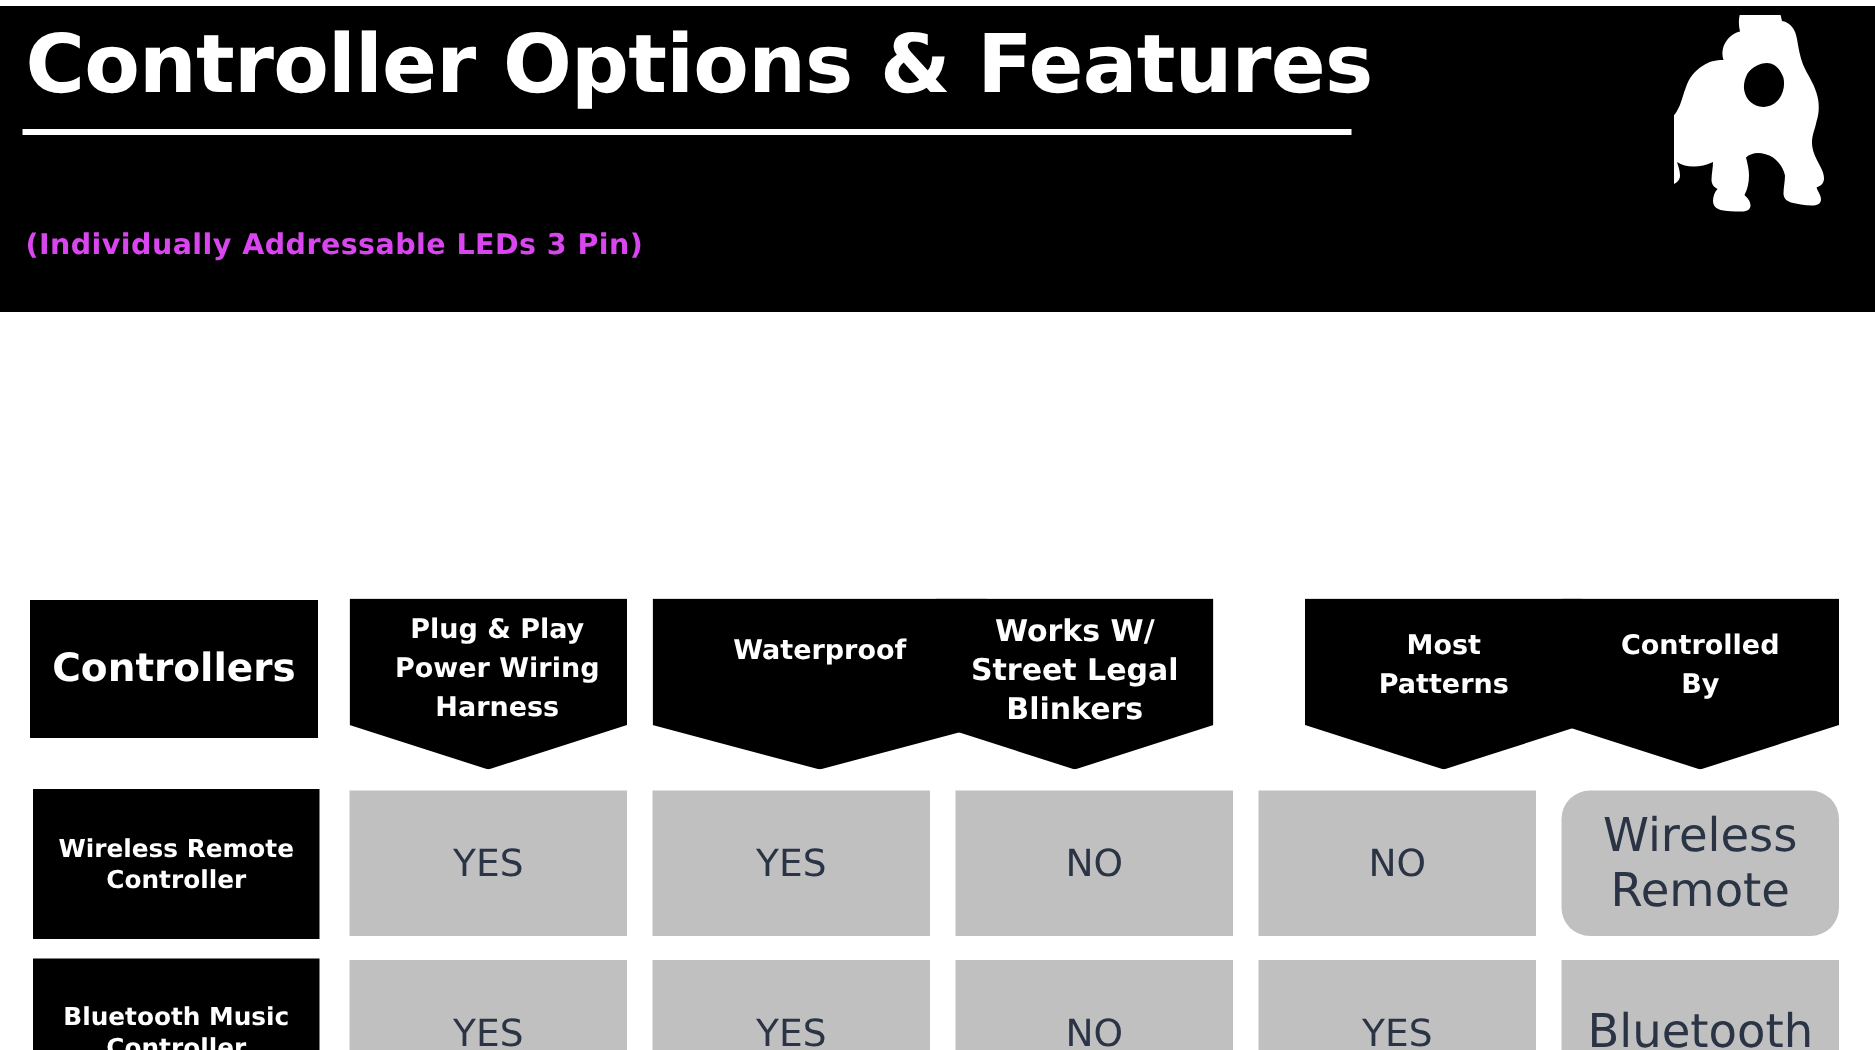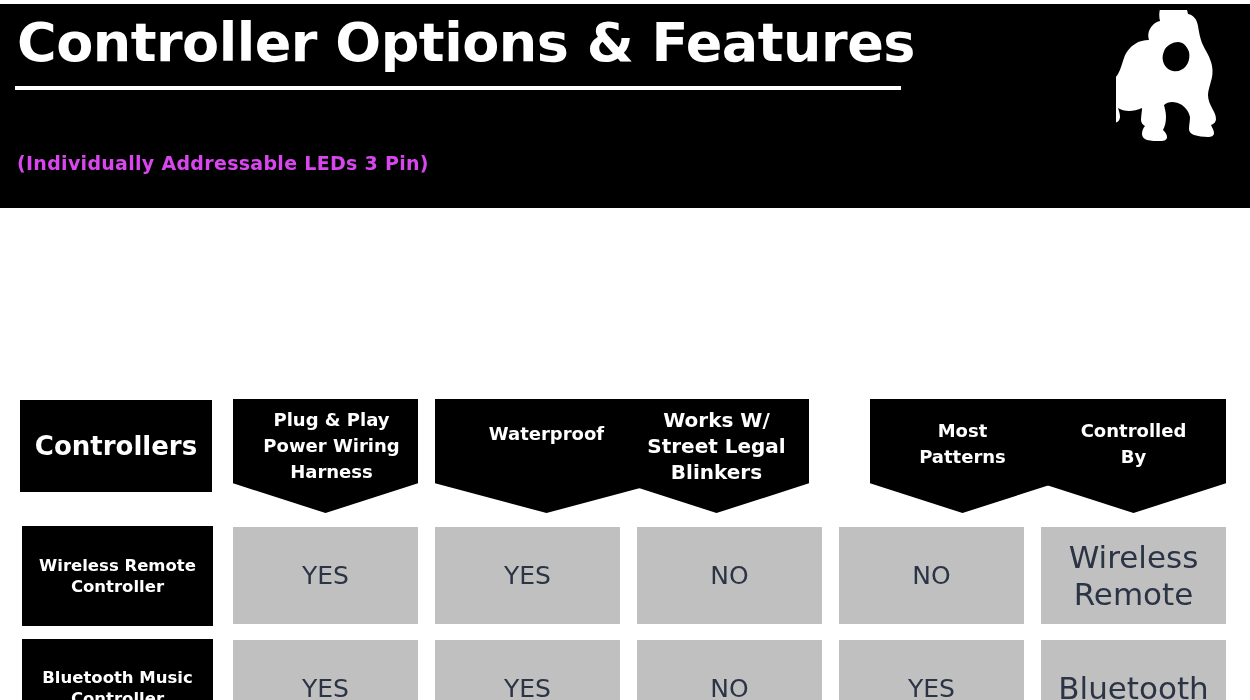--- a/index.html
+++ b/index.html
@@ -204,21 +204,21 @@
     </div>
     <div class="cell" style="left:435px; top:339px; width:185px; height:97px;">
       <span class="main">YES</span>
     </div>
     <div class="cell" style="left:637px; top:339px; width:185px; height:97px;">
       <span class="main">NO</span>
     </div>
     <div class="cell" style="left:839px; top:339px; width:185px; height:97px;">
       <span class="main">NO</span>
     </div>
-    <div class="cell ctrlby" style="left:1041px; top:339px; width:185px; height:97px;">
+    <div class="cell ctrlby" style="left:1041px; top:339px; width:185px; height:97px;border-radius:19px;">
       <span class="main">Wireless Remote</span>
     </div>
 
     <div class="rowlabel" style="left:22px; top:451px; width:191px; height:97px;">
       <span>Bluetooth Music Controller</span>
     </div>
 
     <div class="cell" style="left:233px; top:452px; width:185px; height:97px;">
       <span class="main">YES</span>
     </div>

